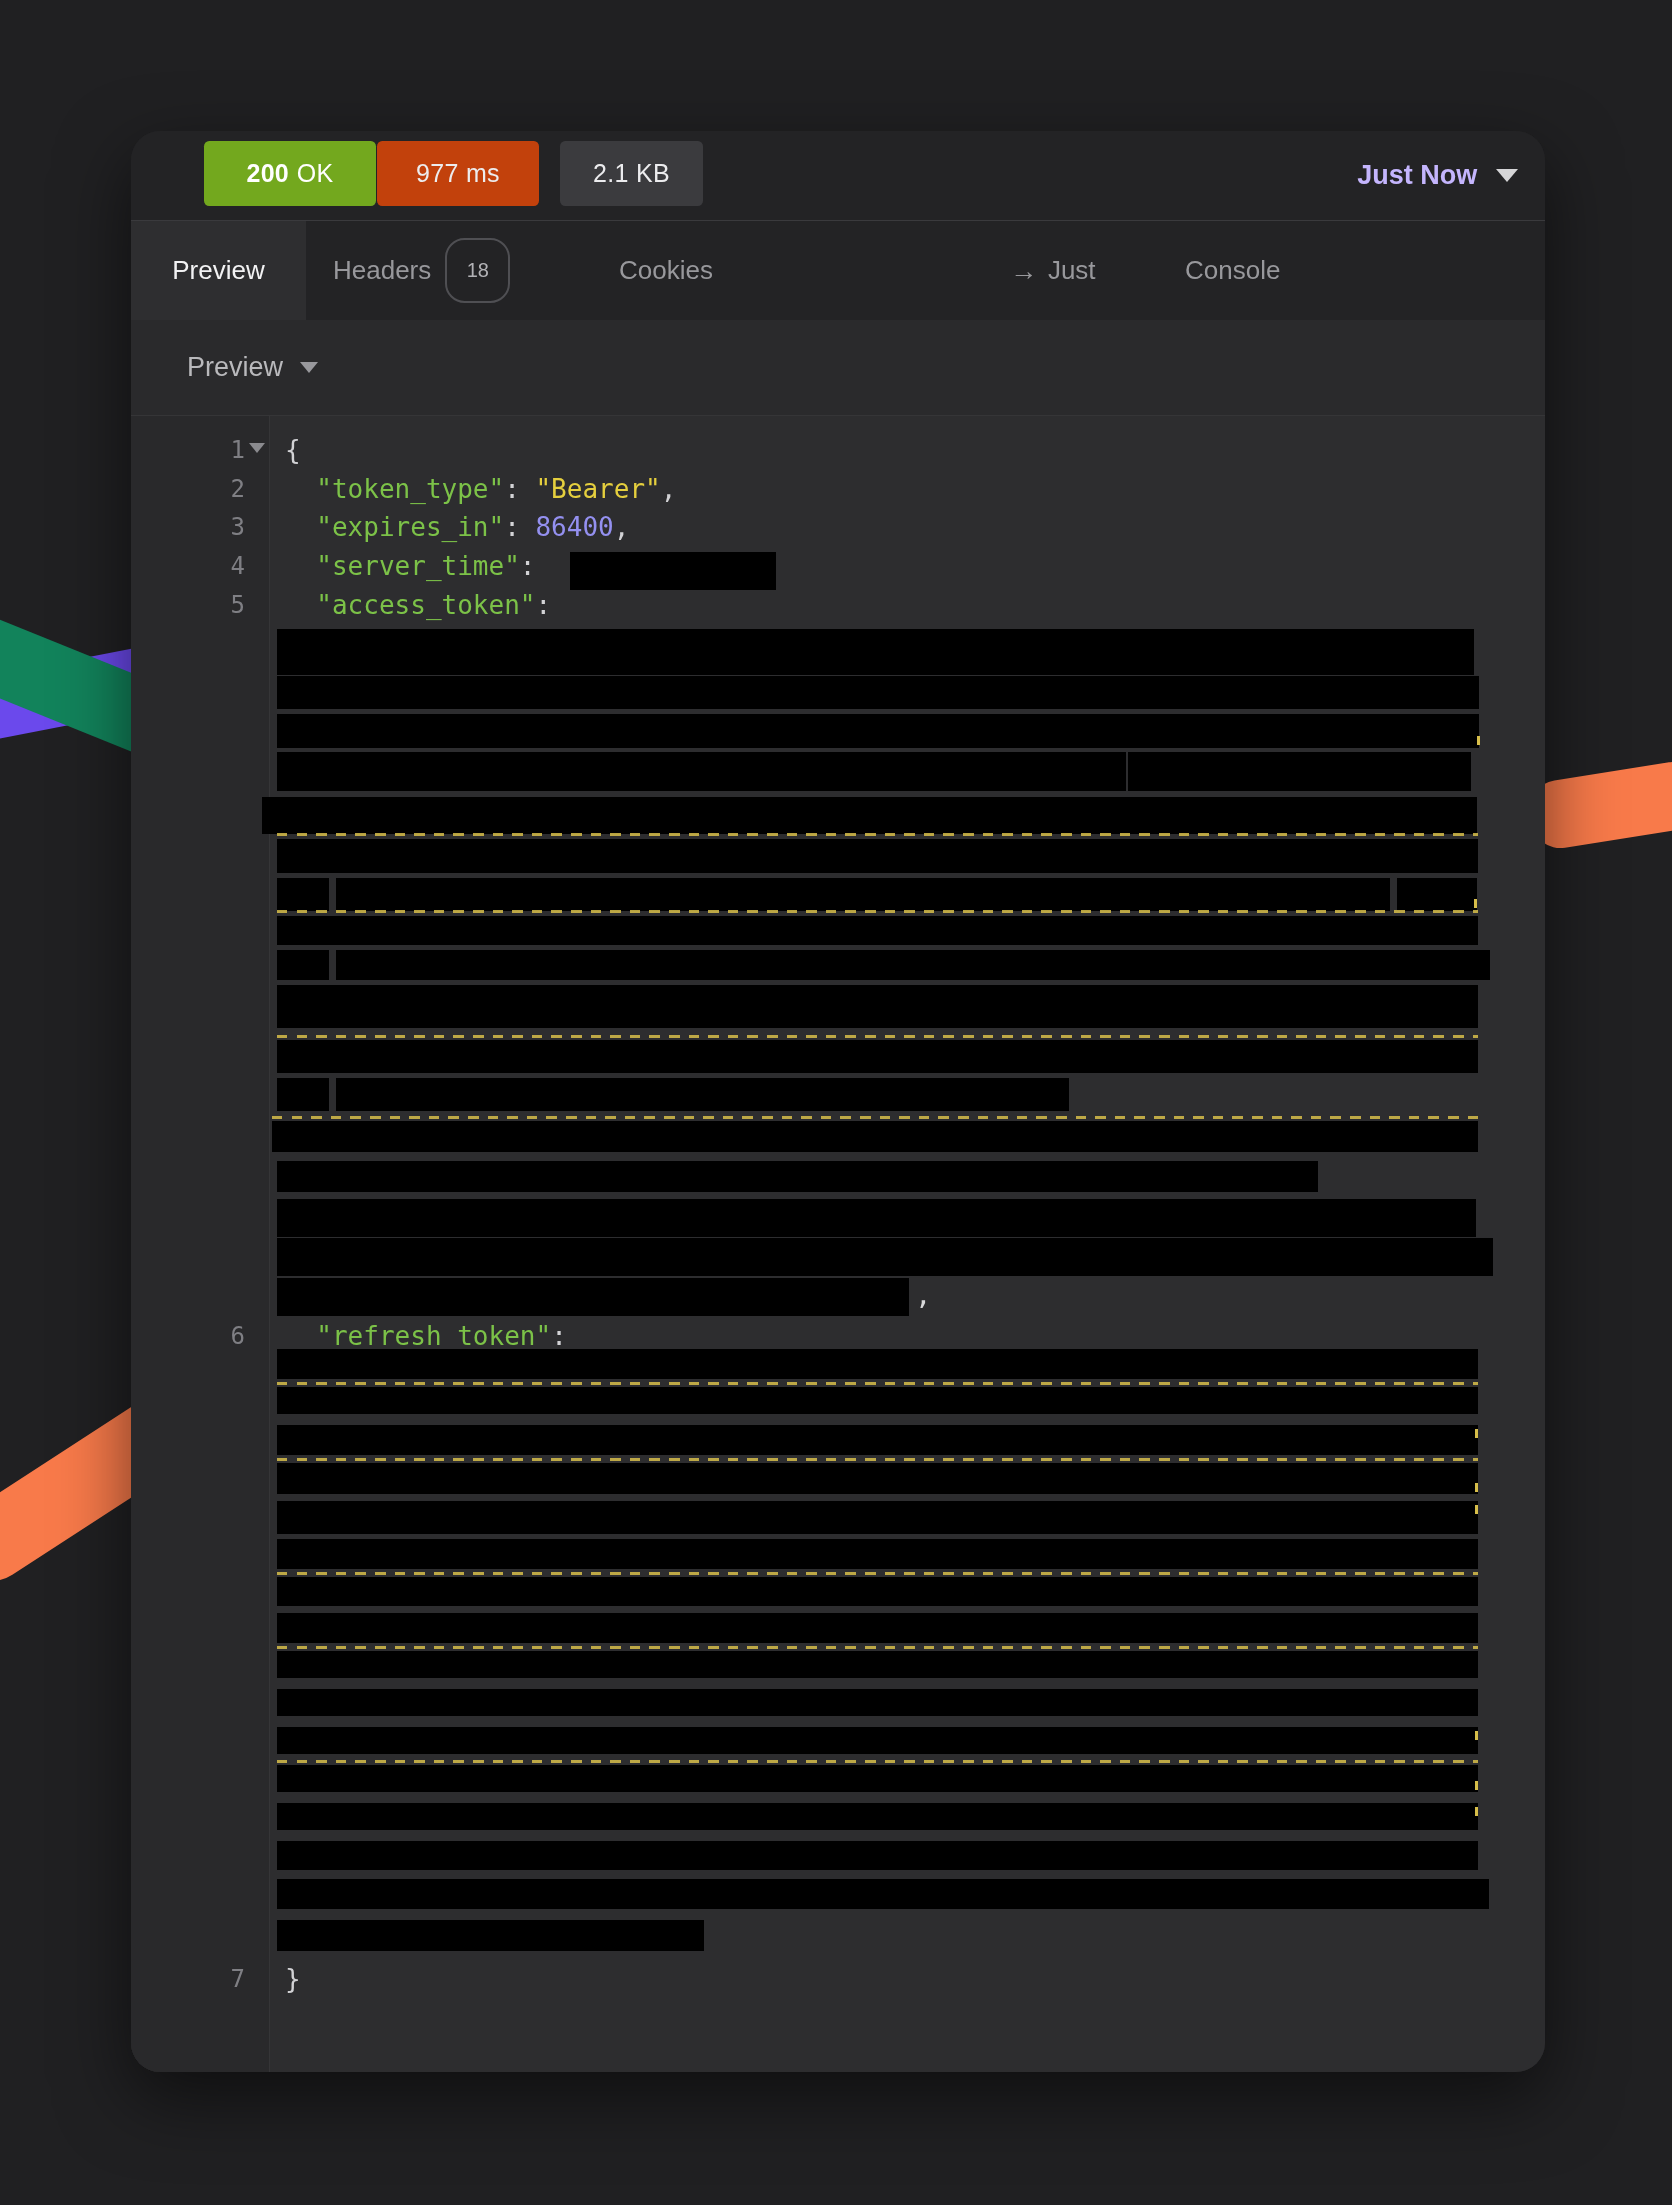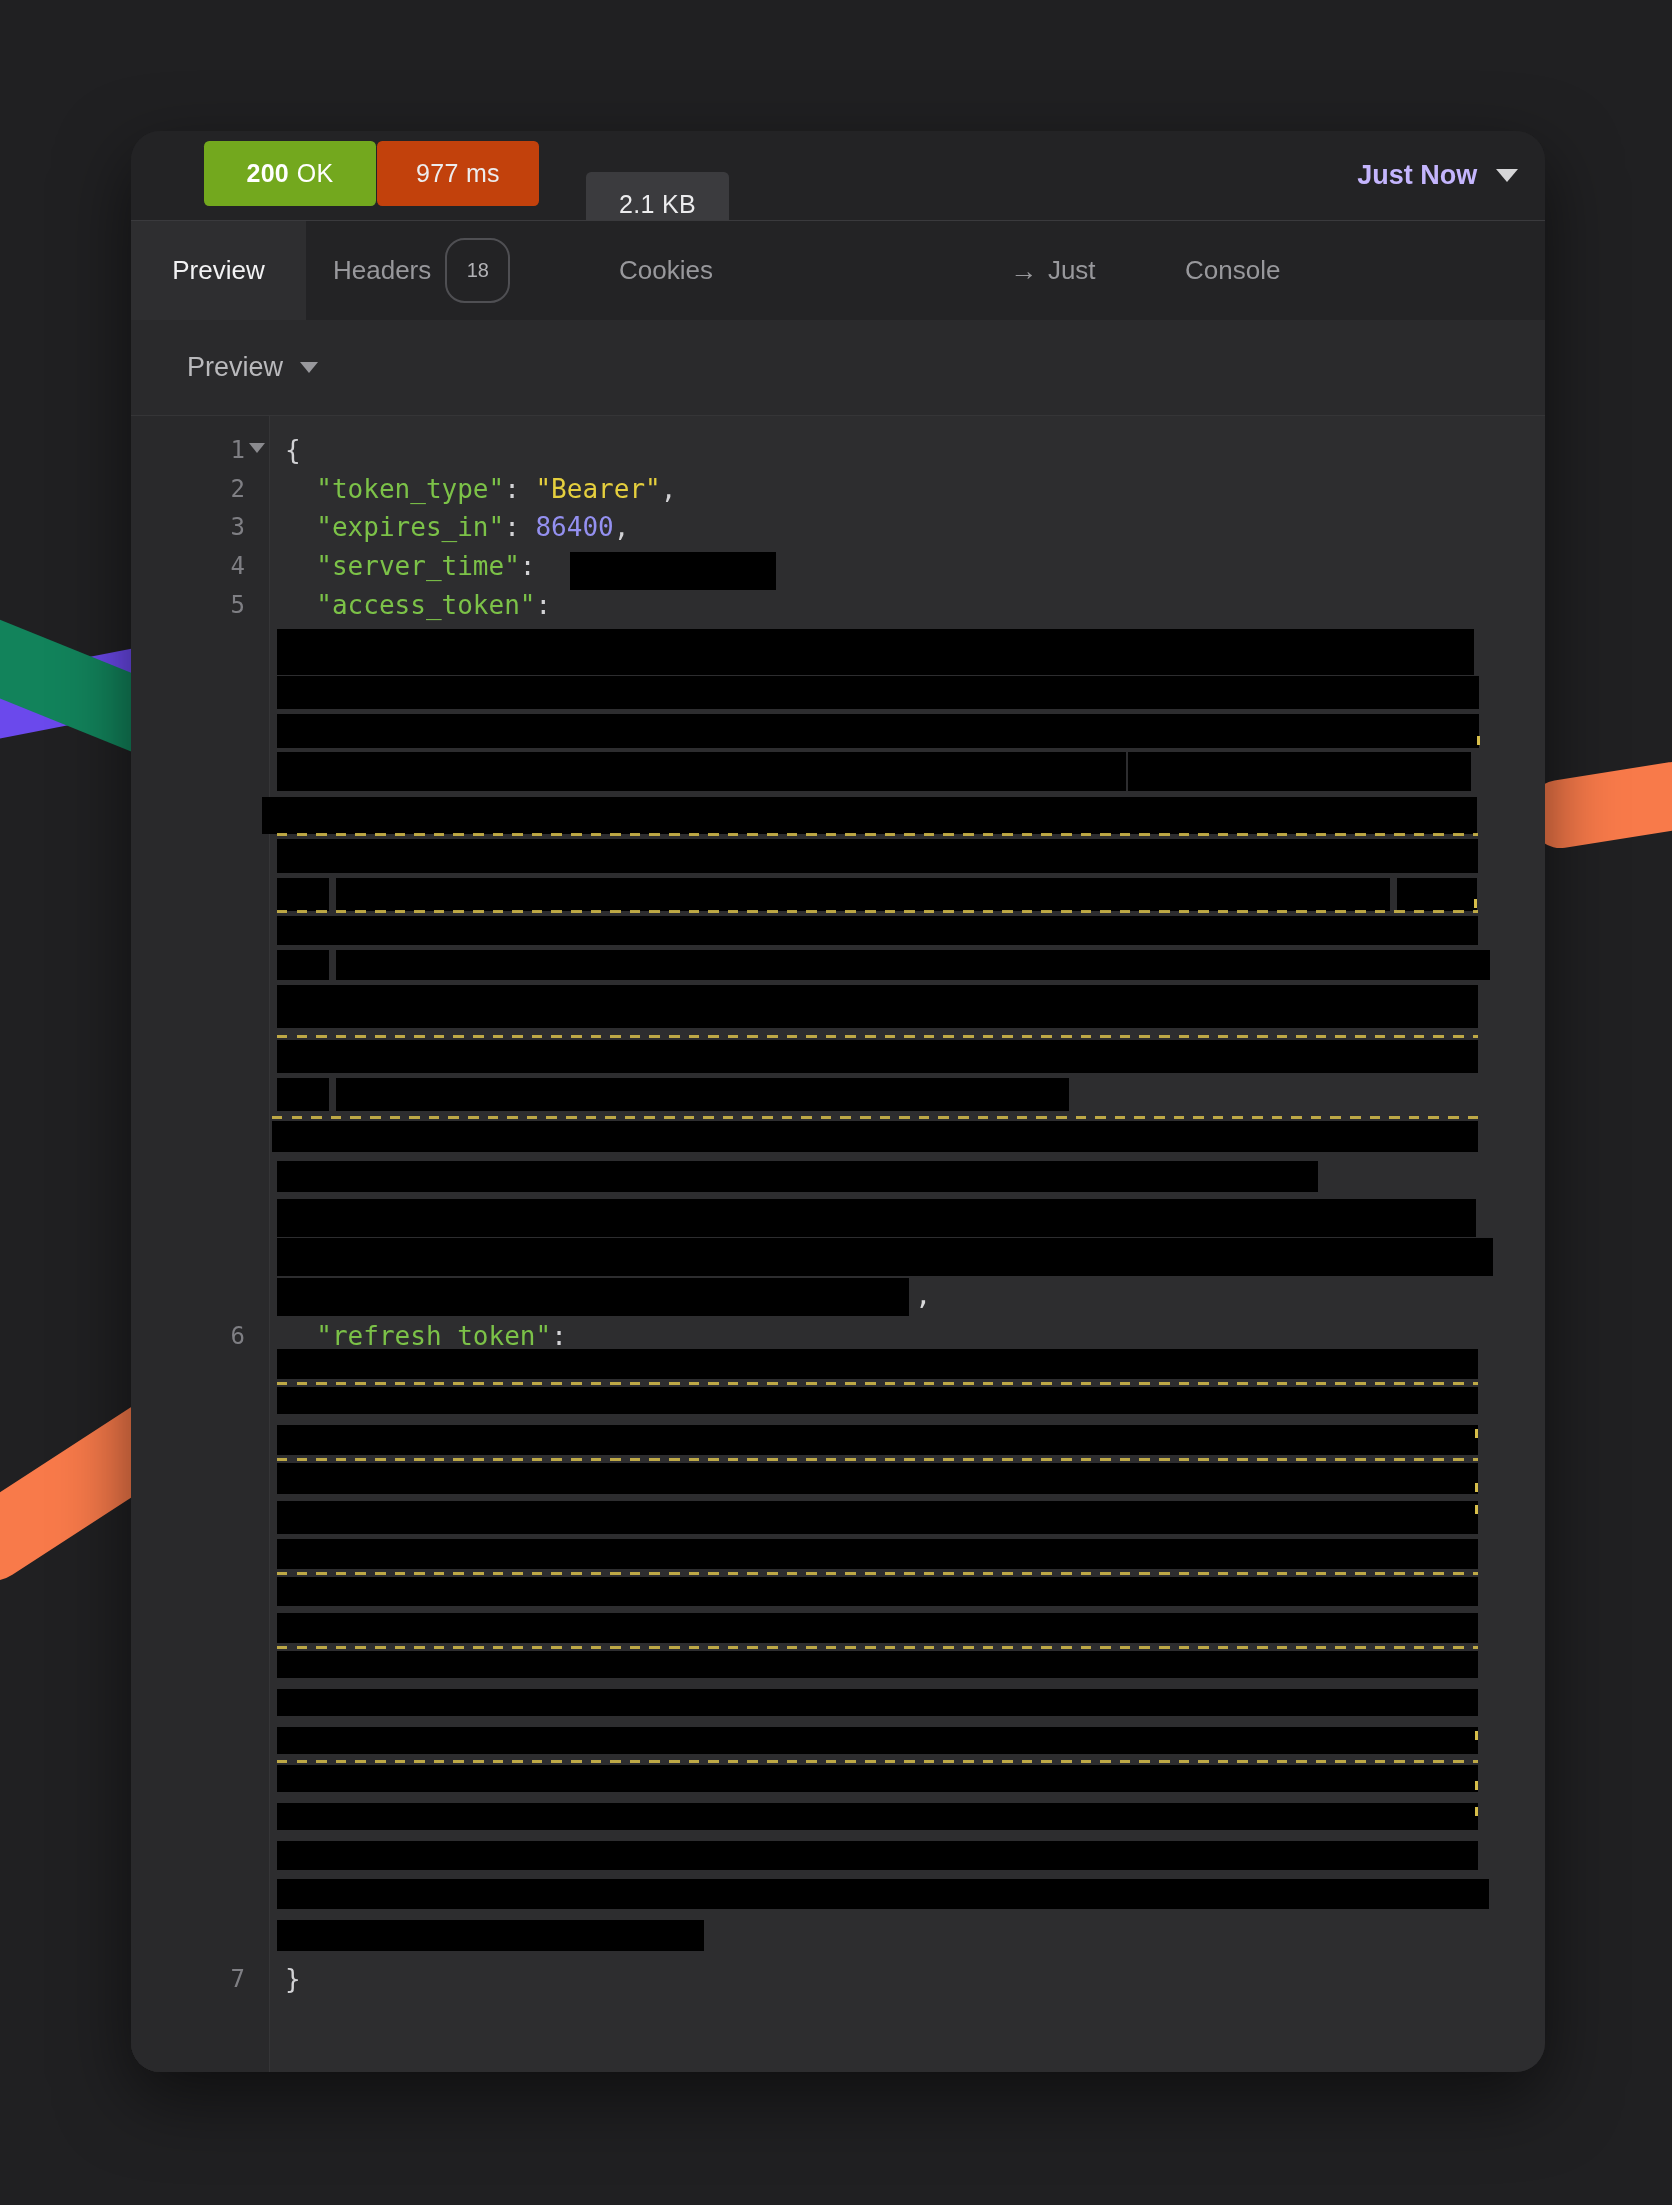--- a/index.html
+++ b/index.html
@@ -27,21 +27,21 @@
   
   .statusbar { position:absolute; left:0; top:0; width:100%; height:89px; background:#232325; }
   .chip {
     position:absolute; top:9.8px; height:65px; border-radius:5.2px;
     display:flex; align-items:center; justify-content:center;
     font-size:25px; color:#ececee; letter-spacing:0.3px;
   }
   .chip-status { left:41px;  width:172px; color:#ffffff;margin-left:32px; }
   .chip-status .b { font-weight:700; margin-right:7.8px; }
   .chip-time   { left:246px; width:162px; background:#c2410c; }
-  .chip-size   { left:455px; width:143px; background:#3b3b3e;margin-top:31px; }
+  .chip-size   { left:429px; width:143px; background:#3b3b3e; }
   .history {
     position:absolute; right:27.4px; top:0; height:89px;
     display:flex; align-items:center; gap:18.3px; cursor:pointer;
   }
   .history .lbl { font-size:27px; color:#c4b5fd;font-weight:bold; }
   .caret-down { width:0; height:0; border-left:11px solid transparent; border-right:11px solid transparent; border-top:13px solid #d5d5d7; }
 
   
   .tabbar { position:absolute; left:0; top:89px; width:100%; height:100px; background:#232325; border-top:1.3px solid #3a3a3d; }
   .tab { position:absolute; top:0; height:100%; display:flex; align-items:center; font-size:26px; color:#98989c; cursor:pointer; }

